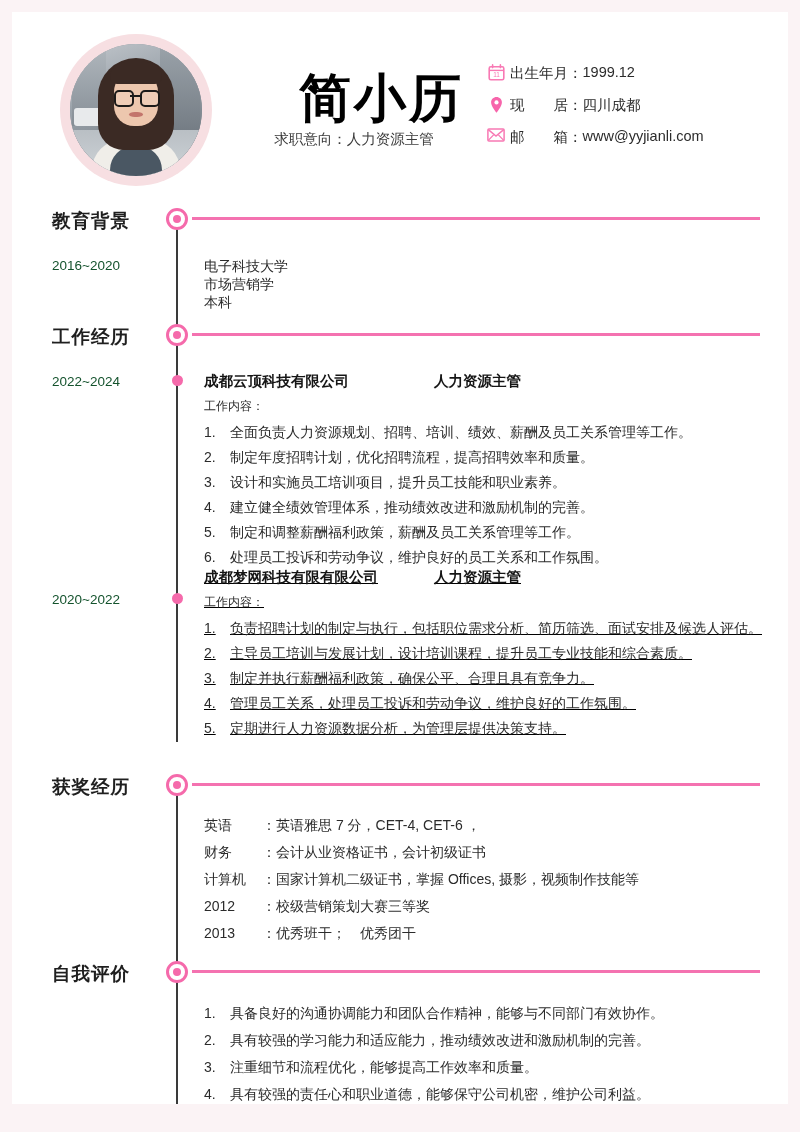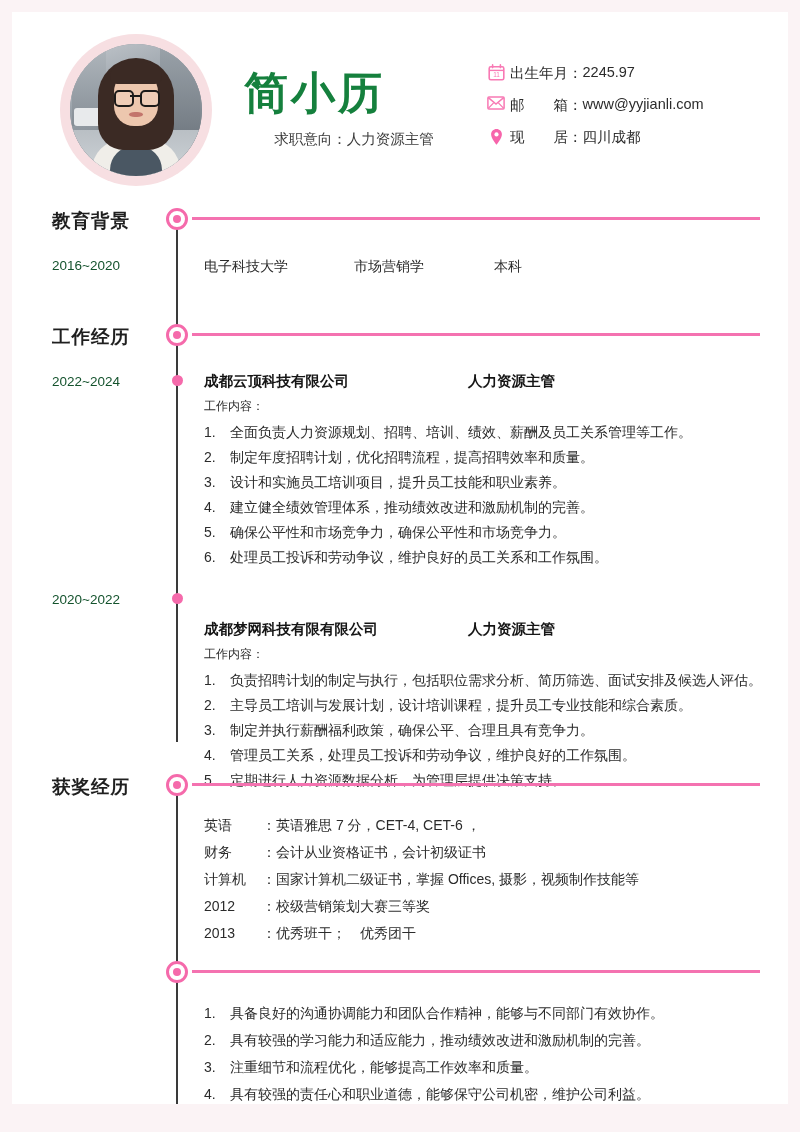--- a/index.html
+++ b/index.html
@@ -102,24 +102,24 @@
   }
   .av-top {
     position: absolute; left: 40px; bottom: 0; width: 52px; height: 30px;
     background: #4a5763; border-radius: 24px 24px 0 0;
   }
 
   .name {
     position: absolute;
     left: 232px; top: 52px;
     width: 220px;
-    text-align: left;
-    font-size: 44px;
+    text-align: right;
+    font-size: 52px;
     font-weight: bold;
-    color: #15803d;
+    color: #000000;
     letter-spacing: 3px;
   }
   .objective {
     position: absolute;
     left: 212px; top: 118px;
     width: 260px;
     text-align: center;
     font-size: 14.5px;
     color: #3c3c3c;
   }
@@ -229,21 +229,20 @@
     left: 192px;
     width: 560px;
   }
   .job-head {
     display: flex;
     align-items: baseline;
     font-size: 14.5px;
     font-weight: bold;
     color: #151515;
     margin-bottom: 7px;
-    gap: 34px;
   }
   .job-company { width: 230px; }
   .job-role { }
   .job-sub {
     font-size: 12px;
     color: #2b2b2b;
     margin-bottom: 5px;
   }
   .jb {
     display: flex;
@@ -330,62 +329,62 @@
         <span class="cicon">
           <svg width="17" height="17" viewBox="0 0 17 17">
             <rect x="1.2" y="2.8" width="14.6" height="13" rx="1.6" fill="none" stroke="#f879b4" stroke-width="1.6"></rect>
             <line x1="1.2" y1="6.4" x2="15.8" y2="6.4" stroke="#f879b4" stroke-width="1.4"></line>
             <line x1="4.6" y1="0.9" x2="4.6" y2="3.6" stroke="#f879b4" stroke-width="1.6" stroke-linecap="round"></line>
             <line x1="12.4" y1="0.9" x2="12.4" y2="3.6" stroke="#f879b4" stroke-width="1.6" stroke-linecap="round"></line>
             <text x="8.5" y="13.2" font-size="6.4" fill="#f879b4" text-anchor="middle" font-family="Liberation Sans, sans-serif">11</text>
           </svg>
         </span>
         <span class="clabel">出生年月：</span>
-        <span class="cvalue">2245.97</span>
+        <span class="cvalue">1999.12</span>
+      </div>
+
+      <div class="crow">
+        <span class="cicon">
+          <svg width="17" height="18" viewBox="0 0 17 18">
+            <path d="M8.5 1.1c-3.0 0-5.4 2.4-5.4 5.4 0 4.0 5.4 10.2 5.4 10.2s5.4-6.2 5.4-10.2c0-3.0-2.4-5.4-5.4-5.4z" fill="#f765ab"></path>
+            <circle cx="8.5" cy="6.4" r="2.1" fill="#ffffff"></circle>
+          </svg>
+        </span>
+        <span class="clabel">现　　居：</span>
+        <span class="cvalue">四川成都</span>
       </div>
 
       <div class="crow">
         <span class="cicon">
           <svg width="18" height="14" viewBox="0 0 18 14">
             <rect x="0.9" y="1.1" width="16.2" height="11.8" rx="1" fill="none" stroke="#f879b4" stroke-width="1.5"></rect>
             <path d="M1.3 1.6 L9 8.0 L16.7 1.6" fill="none" stroke="#f879b4" stroke-width="1.5"></path>
             <path d="M1.3 12.4 L6.6 6.9 M16.7 12.4 L11.4 6.9" fill="none" stroke="#f879b4" stroke-width="1.3"></path>
           </svg>
         </span>
         <span class="clabel">邮　　箱：</span>
         <span class="cvalue">www@yyjianli.com</span>
       </div>
 
-      <div class="crow">
-        <span class="cicon">
-          <svg width="17" height="18" viewBox="0 0 17 18">
-            <path d="M8.5 1.1c-3.0 0-5.4 2.4-5.4 5.4 0 4.0 5.4 10.2 5.4 10.2s5.4-6.2 5.4-10.2c0-3.0-2.4-5.4-5.4-5.4z" fill="#f765ab"></path>
-            <circle cx="8.5" cy="6.4" r="2.1" fill="#ffffff"></circle>
-          </svg>
-        </span>
-        <span class="clabel">现　　居：</span>
-        <span class="cvalue">四川成都</span>
-      </div>
-
 
     </div>
   </div>
 
   <div class="tl-line" style="top:200px; height:530px;"></div>
   <div class="tl-line" style="top:775px; height:188px;"></div>
   <div class="tl-line" style="top:962px; height:130px;"></div>
 
   <div class="section-head" style="left:30px; top:196px; width:130px;">
     <div class="sec-title">教育背景</div>
   </div>
   <div class="ring" style="left:154px; top:196px;"></div>
   <div class="rule" style="left:180px; top:205px; width:568px;"></div>
 
   <div class="period" style="left:40px; top:246px;">2016~2020</div>
-  <div class="edu-row" style="top:246px;">
+  <div class="edu-row" style="top:246px;flex-direction:column;">
     <span class="edu-c1">电子科技大学</span>
     <span class="edu-c2">市场营销学</span>
     <span class="edu-c3">本科</span>
   </div>
 
   <div class="section-head" style="left:30px; top:312px; width:130px;">
     <div class="sec-title">工作经历</div>
   </div>
   <div class="ring" style="left:154px; top:312px;"></div>
   <div class="rule" style="left:180px; top:321px; width:568px;"></div>
@@ -409,31 +408,31 @@
     <div class="jb">
         <span class="jb-n">3.</span>
         <span class="jb-t">设计和实施员工培训项目，提升员工技能和职业素养。</span>
       </div>
     <div class="jb">
         <span class="jb-n">4.</span>
         <span class="jb-t">建立健全绩效管理体系，推动绩效改进和激励机制的完善。</span>
       </div>
     <div class="jb">
         <span class="jb-n">5.</span>
-        <span class="jb-t">确保公平性和市场竞争力，确保公平性和市场竞争力。</span>
+        <span class="jb-t">制定和调整薪酬福利政策，薪酬及员工关系管理等工作。</span>
       </div>
     <div class="jb">
         <span class="jb-n">6.</span>
         <span class="jb-t">处理员工投诉和劳动争议，维护良好的员工关系和工作氛围。</span>
       </div>
   </div>
 
   <div class="dot" style="left:159.5px; top:581px;"></div>
   <div class="period" style="left:40px; top:580px;">2020~2022</div>
-  <div class="job" style="top:608px;">
+  <div class="job" style="top:556px;text-decoration:underline;">
     <div class="job-head">
       <span class="job-company">成都梦网科技有限有限公司</span>
       <span class="job-role">人力资源主管</span>
     </div>
     <div class="job-sub">工作内容：</div>
     <div class="jb">
         <span class="jb-n">1.</span>
         <span class="jb-t">负责招聘计划的制定与执行，包括职位需求分析、简历筛选、面试安排及候选人评估。</span>
       </div>
     <div class="jb">
@@ -485,20 +484,23 @@
         <span class="aw-sep">：</span>
         <span class="aw-v">校级营销策划大赛三等奖</span>
       </div>
     <div class="aw-row">
         <span class="aw-k">2013</span>
         <span class="aw-sep">：</span>
         <span class="aw-v">优秀班干；　优秀团干</span>
       </div>
   </div>
 
+  <div class="section-head" style="left:30px; top:949px; width:130px;">
+    <div class="sec-title">自我评价</div>
+  </div>
   <div class="ring" style="left:154px; top:949px;"></div>
   <div class="rule" style="left:180px; top:958px; width:568px;"></div>
 
   <div class="selfeval" style="top:988px;">
     <div class="se">
         <span class="se-n">1.</span>
         <span class="se-t">具备良好的沟通协调能力和团队合作精神，能够与不同部门有效协作。</span>
       </div>
     <div class="se">
         <span class="se-n">2.</span>

